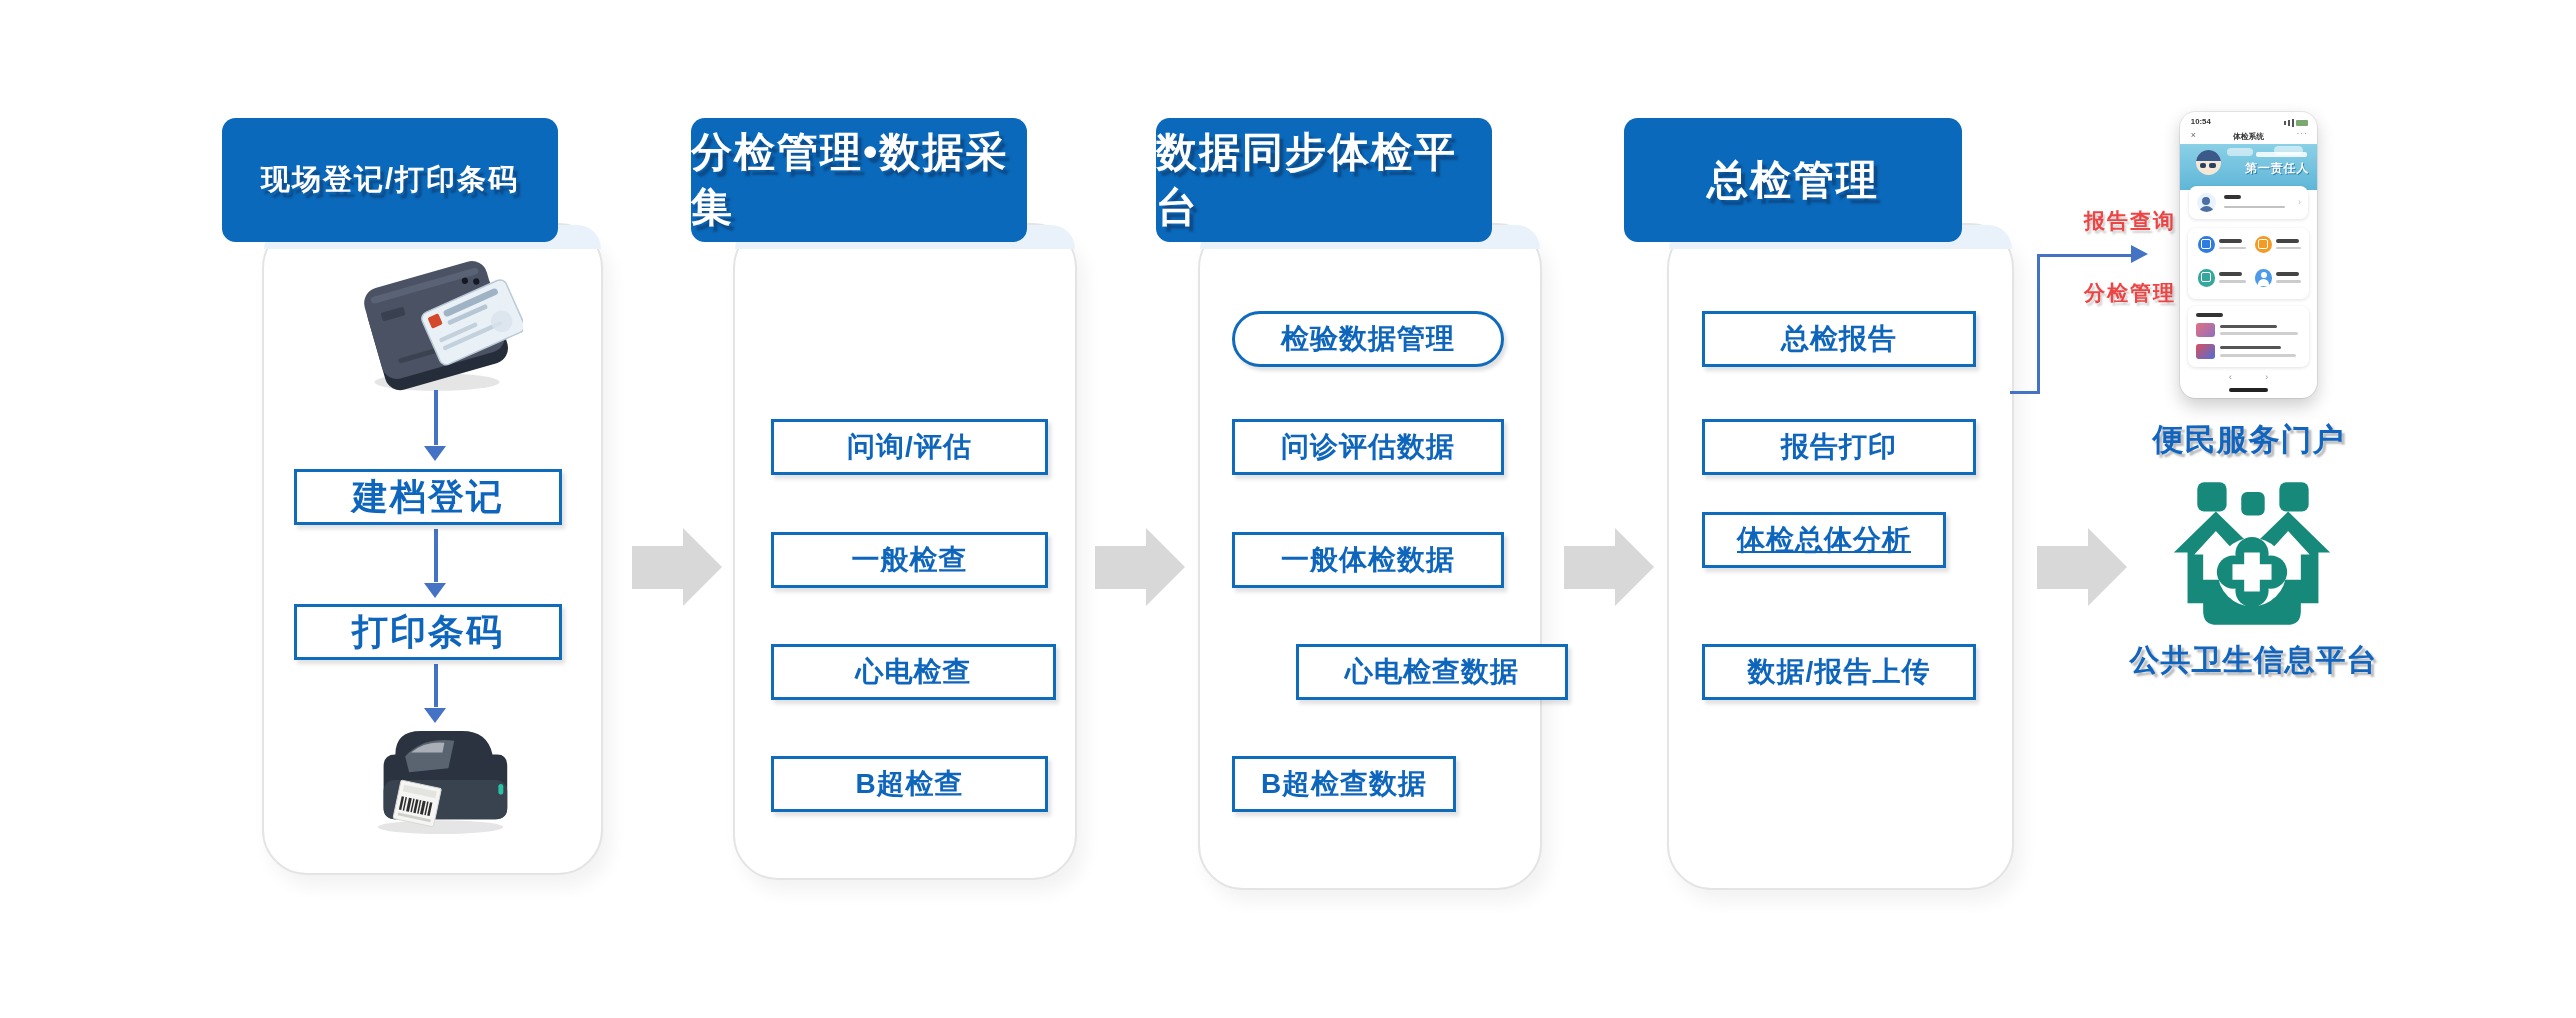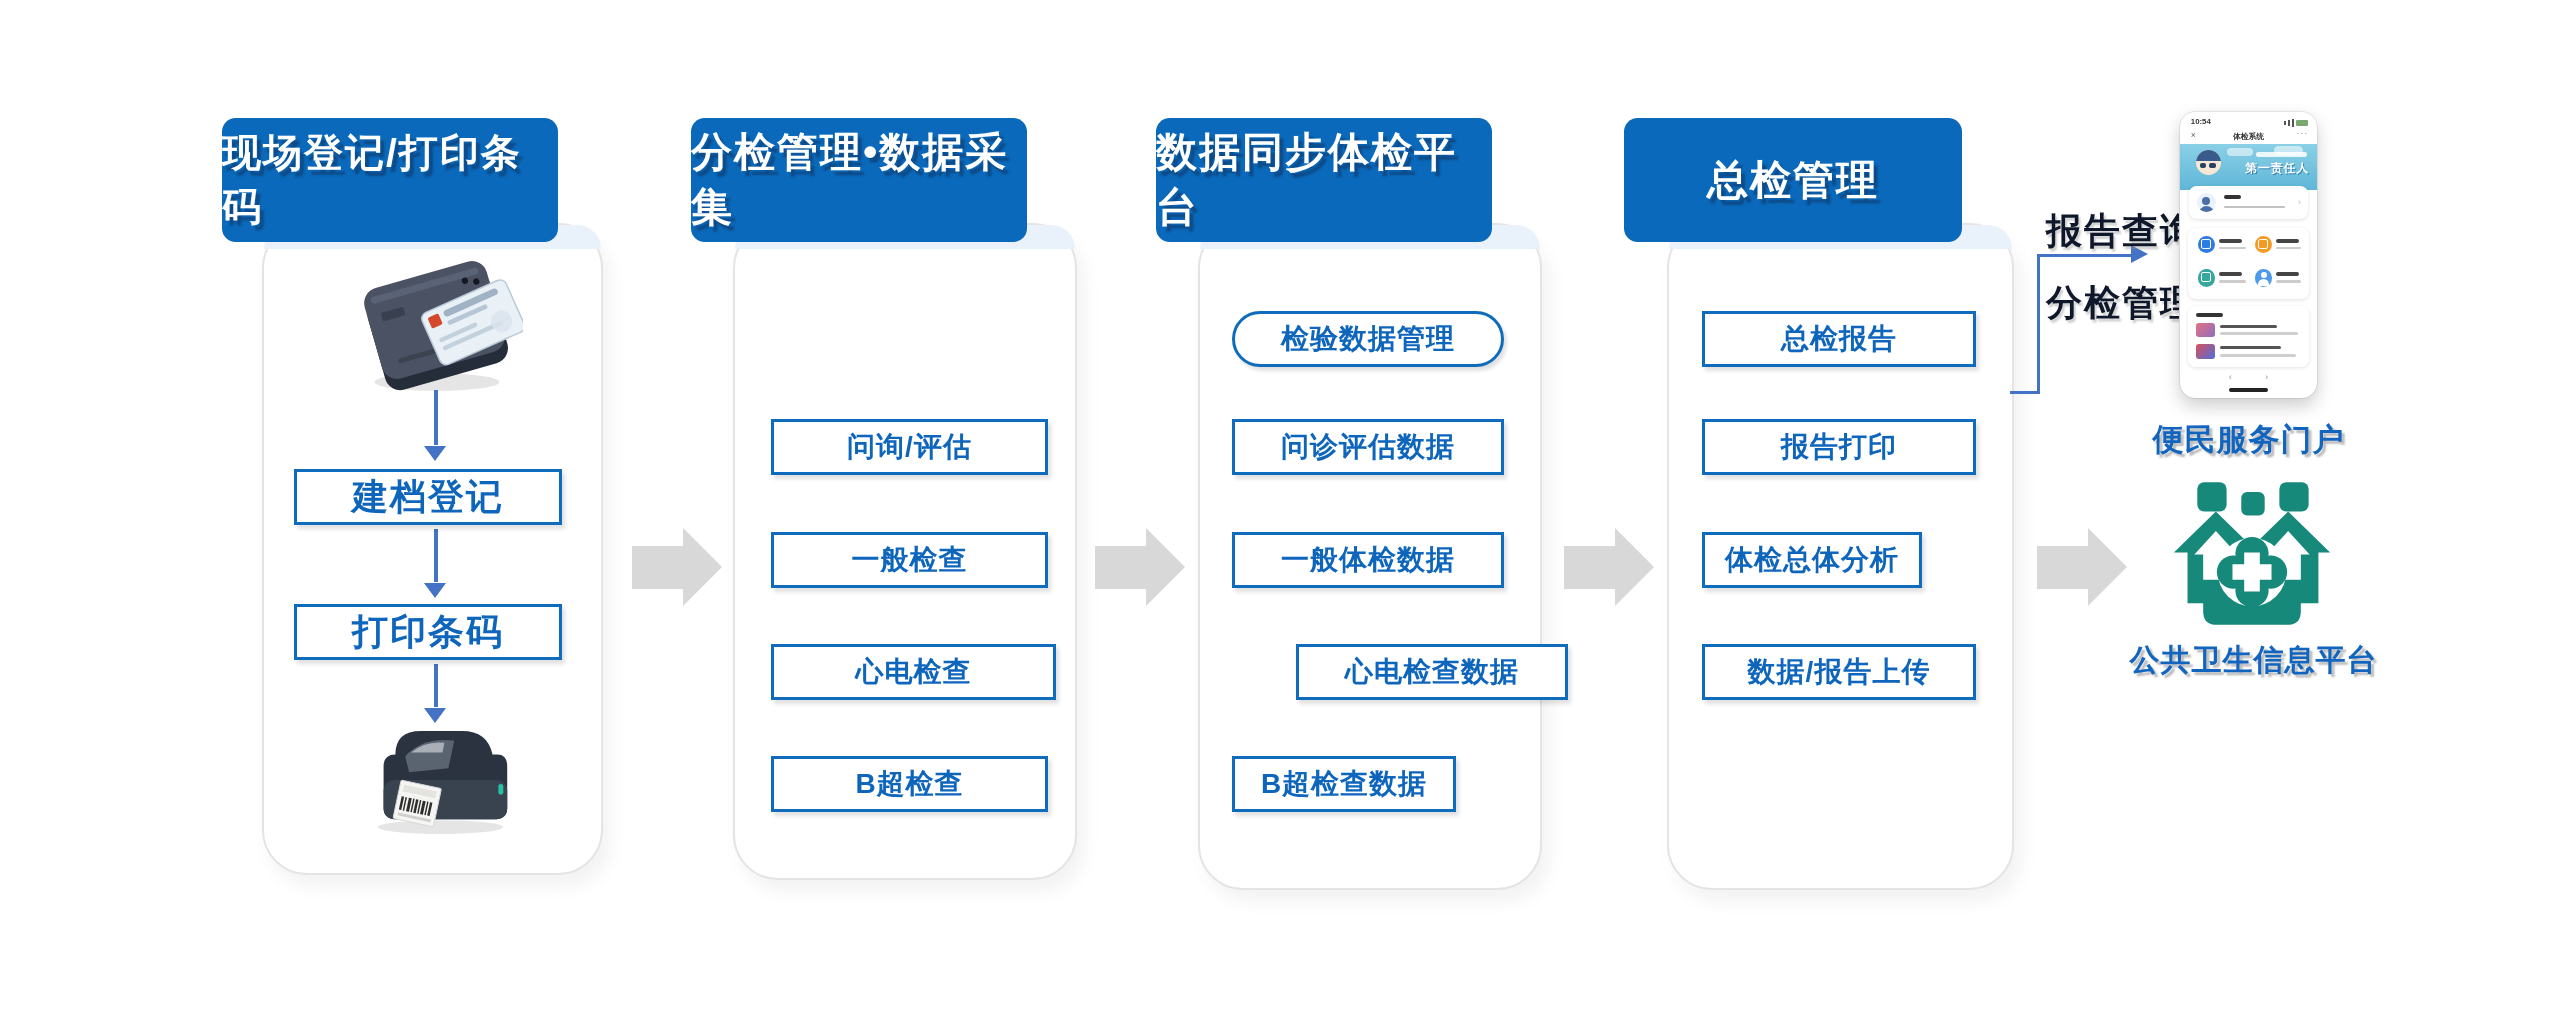--- a/index.html
+++ b/index.html
@@ -36,22 +36,22 @@
   .garrow .tail{position:absolute;left:0;top:17.6px;width:51px;height:43px;background:#D8D8D8;}
   .garrow .ghead{position:absolute;left:51px;top:0;width:0;height:0;
        border-top:39px solid transparent;border-bottom:39px solid transparent;
        border-left:39px solid #D8D8D8;}
 
   
   .cline{position:absolute;background:#4472C4;z-index:2;}
   .chead{position:absolute;left:2131px;top:245px;width:0;height:0;z-index:2;
        border-top:9.8px solid transparent;border-bottom:9.8px solid transparent;
        border-left:17.6px solid #4472C4;}
-  .clabel{position:absolute;font-size:36px;font-weight:600;color:#0f172a;z-index:3;
-       text-shadow:2px 2.9px 2px rgba(150,150,150,.45);letter-spacing:2px;}
+  .clabel{position:absolute;font-size:21px;font-weight:600;color:#ef4444;z-index:3;
+       text-shadow:2px 2.9px 2px rgba(150,150,150,.45);letter-spacing:2px;margin-left:38px;}
 
   .caption{position:absolute;text-align:center;font-weight:bold;color:#1265BE;font-size:30px;
        letter-spacing:1px;z-index:3;text-shadow:2.9px 2.9px 2px rgba(130,130,130,.55);}
 
   
   .phone{position:absolute;left:2180px;top:112px;width:137px;height:286px;background:#fff;
        border-radius:15.7px;box-shadow:0 7.8px 17.6px rgba(0,0,0,.20),0 0 0 1px #ececec;overflow:hidden;z-index:3;}
   .ph-time{position:absolute;left:10.8px;top:4.9px;font-size:7.8px;font-weight:bold;color:#333;}
   .ph-status{position:absolute;right:8.8px;top:6.9px;display:flex;gap:2px;align-items:center;}
   .ph-status i{display:block;background:#555;}
@@ -77,21 +77,21 @@
        font-size:9.8px;color:#999;}
   .ph-home{position:absolute;left:49px;bottom:5.9px;width:39px;height:3.9px;border-radius:2px;background:#222;}
 
   svg{position:absolute;z-index:3;}
 </style>
 </head>
 <body>
 
 <div id="canvas">
 
-  <div class="hdr" style="left:222px;width:336px;font-size:39px;">现场登记/打印条码</div>
+  <div class="hdr" style="left:222px;width:336px;font-size:29px;">现场登记/打印条码</div>
   <div class="panel" style="left:262px;width:337px;height:648px;">
       <div class="cap"></div>
     </div>
 
   <svg style="left:351px;top:245px;" width="172" height="149" viewBox="0 0 176 152">
     <ellipse cx="88" cy="140" rx="64" ry="9" fill="rgba(0,0,0,0.10)"></ellipse>
     <g transform="rotate(-16 88 82)">
       <rect x="22" y="40" width="130" height="96" rx="16" fill="#262D3A"></rect>
       <rect x="22" y="28" width="130" height="96" rx="16" fill="#4B5263"></rect>
       <rect x="30" y="36" width="114" height="7" rx="3.5" fill="#5D6578" opacity="0.85"></rect>
@@ -191,21 +191,21 @@
       <span class="ghead"></span>
   </div>
 
   <div class="hdr" style="left:1624px;width:338px;">总检管理</div>
   <div class="panel" style="left:1667px;width:343px;height:663px;">
       <div class="cap"></div>
     </div>
 
   <div class="box small" style="left:1702px;top:311px;width:274px;">总检报告</div>
   <div class="box small" style="left:1702px;top:419px;width:274px;">报告打印</div>
-  <div class="box small" style="left:1702px;top:532px;width:220px;">体检总体分析</div>
+  <div class="box small" style="left:1702px;top:512px;width:244px;text-decoration:underline;">体检总体分析</div>
   <div class="box small" style="left:1702px;top:644px;width:274px;">数据/报告上传</div>
 
   <div class="garrow" style="left:2037px;">
     <span class="tail"></span>
       <span class="ghead"></span>
   </div>
 
   <div class="cline" style="left:2010px;top:391px;width:30px;height:2.9px;"></div>
   <div class="cline" style="left:2037px;top:256px;width:2.9px;height:138px;"></div>
   <div class="cline" style="left:2037px;top:254px;width:96px;height:2.9px;"></div>

